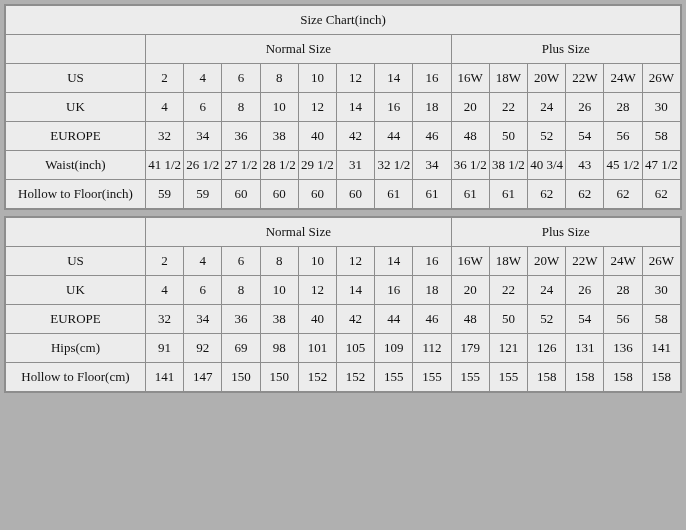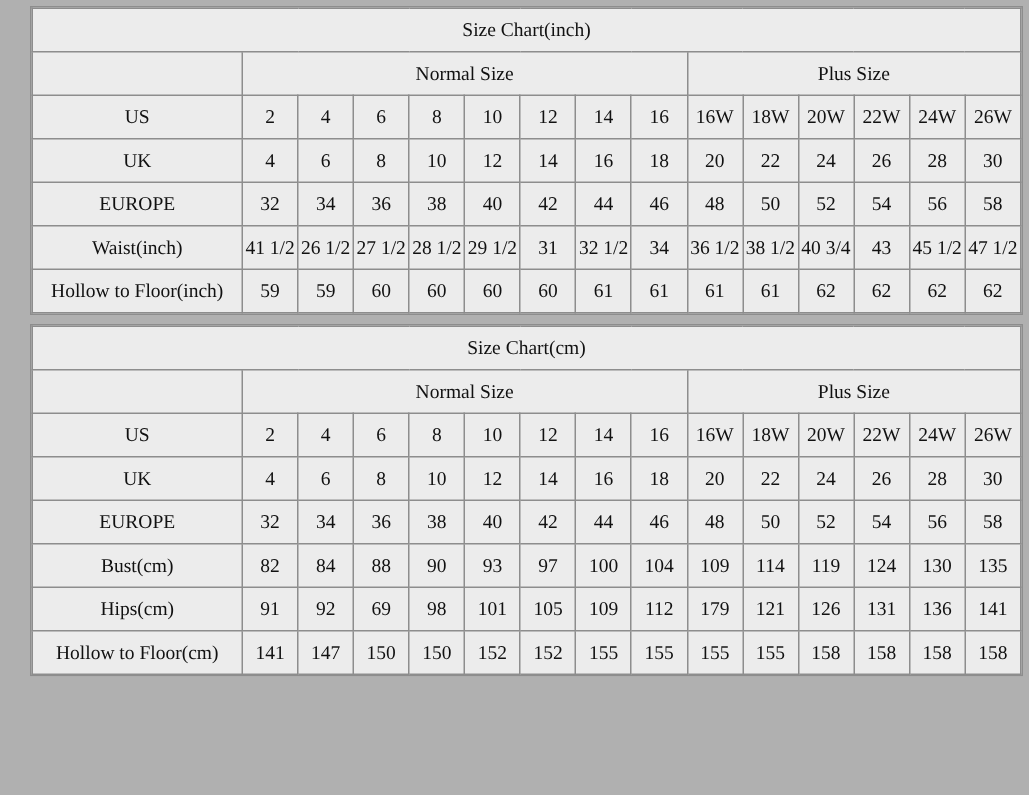--- a/index.html
+++ b/index.html
@@ -10,21 +10,21 @@
     width: 686px;
     height: 530px;
     background: #b0b0b0;
     font-family: "Liberation Serif", serif;
     overflow: hidden;
   }
   .page {
     width: 686px;
     height: 530px;
     box-sizing: border-box;
-    padding: 4px 4px 0 20px;
+    padding: 4px 4px 0 4px;
     display: flex;
     flex-direction: column;
     gap: 6px;
   }
   .chart-block {
     background: #e9e9e9;
     border: 1px solid #8d8d8d;
     box-sizing: border-box;
   }
   table.size-table {
@@ -181,23 +181,20 @@
   </div>
 
   <div class="chart-block cm-block">
     <table class="size-table">
       <colgroup>
         <col style="width:140px">
         <col span="14">
       </colgroup>
       <tbody>
         <tr>
-          <td class="title-cell" colspan="15">Size Chart(cm)</td>
-        </tr>
-        <tr>
           <td class="blank"></td>
           <td class="group-cell" colspan="8">Normal Size</td>
           <td class="group-cell" colspan="6">Plus Size</td>
         </tr>
         <tr>
           <td class="rowlabel">US</td>
           <td class="datacell">2</td>
           <td class="datacell">4</td>
           <td class="datacell">6</td>
           <td class="datacell">8</td>
@@ -240,37 +237,20 @@
           <td class="datacell">44</td>
           <td class="datacell">46</td>
           <td class="datacell">48</td>
           <td class="datacell">50</td>
           <td class="datacell">52</td>
           <td class="datacell">54</td>
           <td class="datacell">56</td>
           <td class="datacell">58</td>
         </tr>
         <tr>
-          <td class="rowlabel">Bust(cm)</td>
-          <td class="datacell">82</td>
-          <td class="datacell">84</td>
-          <td class="datacell">88</td>
-          <td class="datacell">90</td>
-          <td class="datacell">93</td>
-          <td class="datacell">97</td>
-          <td class="datacell">100</td>
-          <td class="datacell">104</td>
-          <td class="datacell">109</td>
-          <td class="datacell">114</td>
-          <td class="datacell">119</td>
-          <td class="datacell">124</td>
-          <td class="datacell">130</td>
-          <td class="datacell">135</td>
-        </tr>
-        <tr>
           <td class="rowlabel">Hips(cm)</td>
           <td class="datacell">91</td>
           <td class="datacell">92</td>
           <td class="datacell">69</td>
           <td class="datacell">98</td>
           <td class="datacell">101</td>
           <td class="datacell">105</td>
           <td class="datacell">109</td>
           <td class="datacell">112</td>
           <td class="datacell">179</td>

